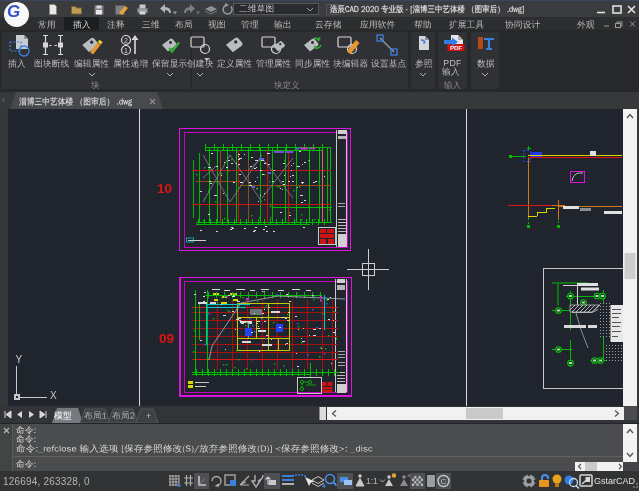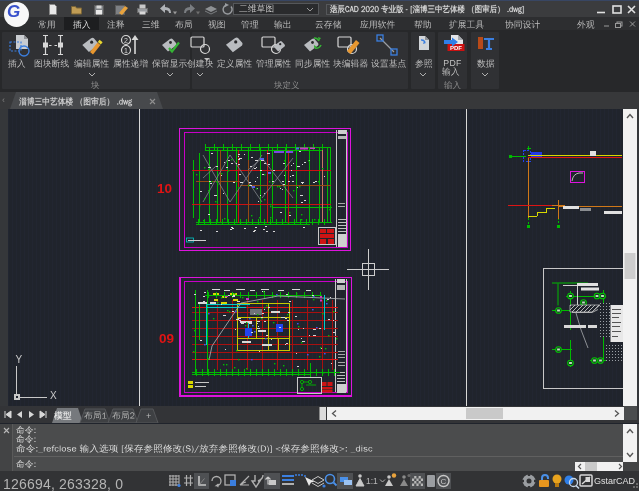--- a/index.html
+++ b/index.html
@@ -863,21 +863,21 @@
     <div class="abs" style="left:575px;top:38px;width:50px;height:9px;background:#f1f1f1;">
       <svg width="50" height="9">
           <path d="M6,2 l-2.5,2.5 2.5,2.5" stroke="#555" stroke-width="1.2" fill="none"></path>
           <rect x="10" y="0" width="12" height="9" fill="#c9c9c9"></rect>
           <path d="M44,2 l2.5,2.5 -2.5,2.5" stroke="#555" stroke-width="1.2" fill="none"></path>
         </svg>
     </div>
     <div class="abs" style="left:623px;top:38px;width:16px;height:9px;background:#434445;"></div>
   </div>
   <div id="statusbar">
-    <div class="abs" style="left:3px;top:5px;font-size:14px;letter-spacing:0.2px;color:#b4b4b4;">126694, 263328, 0</div>
+    <div class="abs" style="left:3px;top:5px;font-size:10px;letter-spacing:0.2px;color:#b4b4b4;">126694, 263328, 0</div>
     <svg class="abs" style="left:0;top:0" width="639" height="20" viewBox="0 0 639 20">
 
       <g fill="#4e5053">
         <rect x="194" y="2" width="15" height="16"></rect>
         <rect x="264" y="2" width="16" height="16"></rect>
         <rect x="337" y="2" width="16" height="16"></rect>
         <rect x="410" y="2" width="15" height="16"></rect>
         <rect x="436" y="2" width="15" height="16"></rect>
       </g>
 

